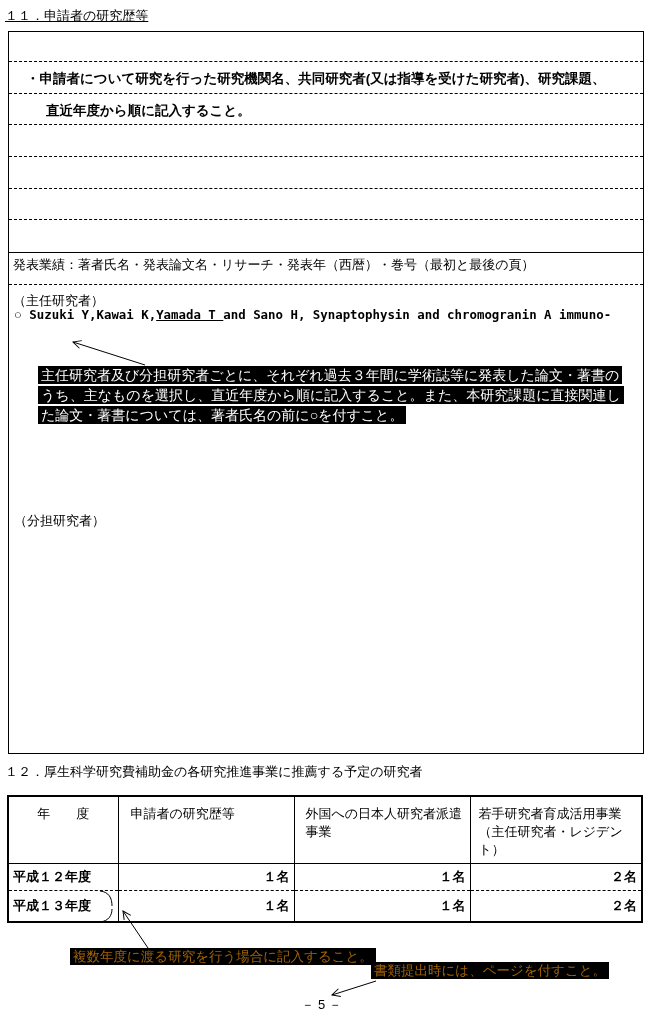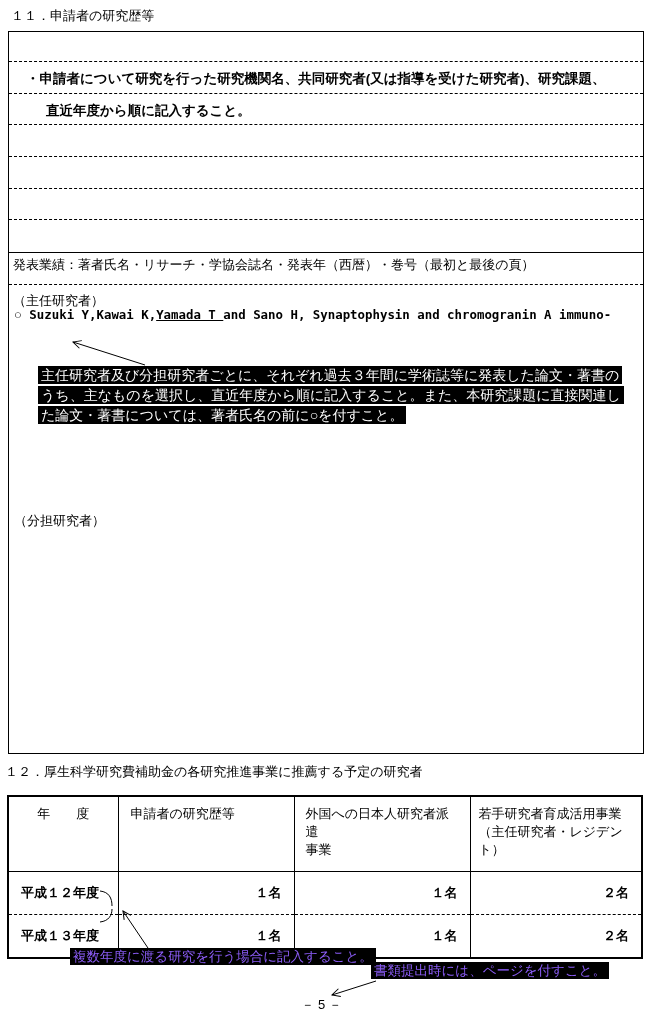--- a/index.html
+++ b/index.html
@@ -18,62 +18,62 @@
 
   
   .cite { font-family:"DejaVu Sans Mono","Liberation Mono",monospace; font-weight:bold;
           font-size:12.4px; line-height:16px; white-space:nowrap; }
   .cite .ul { text-decoration:underline;text-align:right; }
   .cite-l2 { padding-left:24px; }
 
   
   .hlwrap { line-height:20px; white-space:nowrap; }
   .hl { background:#000000; color:#ffffff; font-size:14px; padding:1px 3px; }
-  .hl13 { background:#000000; color:#8b5cf6; font-size:13.5px; line-height:15px;
+  .hl13 { background:#000000; color:#a16207; font-size:13.5px; line-height:15px;
           padding:1px 3px; white-space:nowrap; }
 
   
   table.t12 { border-collapse:collapse; table-layout:fixed; width:634px;
               font-size:13px; }
   table.t12 { border:2px solid #000; }
   table.t12 th, table.t12 td { border-left:1px solid #000; border-right:1px solid #000;
-              padding:12px; overflow:hidden; }
+              padding:4px; overflow:hidden; }
   table.t12 thead th { border-bottom:1px solid #000; vertical-align:top;
               font-weight:normal; text-align:left; padding-top:8px; }
   table.t12 thead th .h2 { display:block; }
   table.t12 td { vertical-align:middle; font-weight:bold; }
   tr.sep td { border-top:1px dashed #000; }
   .yearcell { padding-left:5px; }
   .valcell { text-align:right; padding-right:14px; }
   .th-center { text-align:center !important; }
 
   svg.overlay { position:absolute; left:0; top:0; pointer-events:none; }
 </style>
 </head>
 <body>
 
 <div class="page">
 
-  <div class="abs jp13" style="left:11px; top:8px;">１１．申請者の研究歴等</div>
+  <div class="abs jp13" style="left:5px; top:8px;text-decoration:underline;">１１．申請者の研究歴等</div>
 
   <div class="abs bigbox">
 
     <div class="rule" style="top:29px;"></div>
     <div class="rule" style="top:61px;"></div>
     <div class="rule" style="top:92px;"></div>
     <div class="rule" style="top:124px;"></div>
     <div class="rule" style="top:156px;"></div>
     <div class="rule" style="top:187px;"></div>
     <div class="rule-solid" style="top:220px;"></div>
     <div class="rule" style="top:252px;"></div>
 
     <div class="abs jp13b" style="left:17px; top:39px;">・申請者について研究を行った研究機関名、共同研究者(又は指導を受けた研究者)、研究課題、</div>
     <div class="abs jp13b" style="left:37px; top:71px;">直近年度から順に記入すること。</div>
 
-    <div class="abs jp13" style="left:4px; top:225px;">発表業績：著者氏名・リサーチ・学協会誌名・発表年（西暦）・巻号（最初と最後の頁）</div>
+    <div class="abs jp13" style="left:4px; top:225px;">発表業績：著者氏名・発表論文名・リサーチ・発表年（西暦）・巻号（最初と最後の頁）</div>
 
     <div class="abs jp13" style="left:4px; top:261px;">（主任研究者）</div>
 
     <div class="abs cite" style="left:5px; top:275px;">
       <div><span style="font-family:'Liberation Sans',sans-serif;font-size:13px;">○</span>&nbsp;<span>Suzuki Y,Kawai K,</span><span class="ul">Yamada T </span><span>and Sano H, Synaptophysin and chromogranin A immuno-</span></div>
     </div>
 
     <div class="abs hlwrap" style="left:29px; top:333px;">
       <div><span class="hl">主任研究者及び分担研究者ごとに、それぞれ過去３年間に学術誌等に発表した論文・著書の</span></div>
       <div><span class="hl">うち、主なものを選択し、直近年度から順に記入すること。また、本研究課題に直接関連し</span></div>

